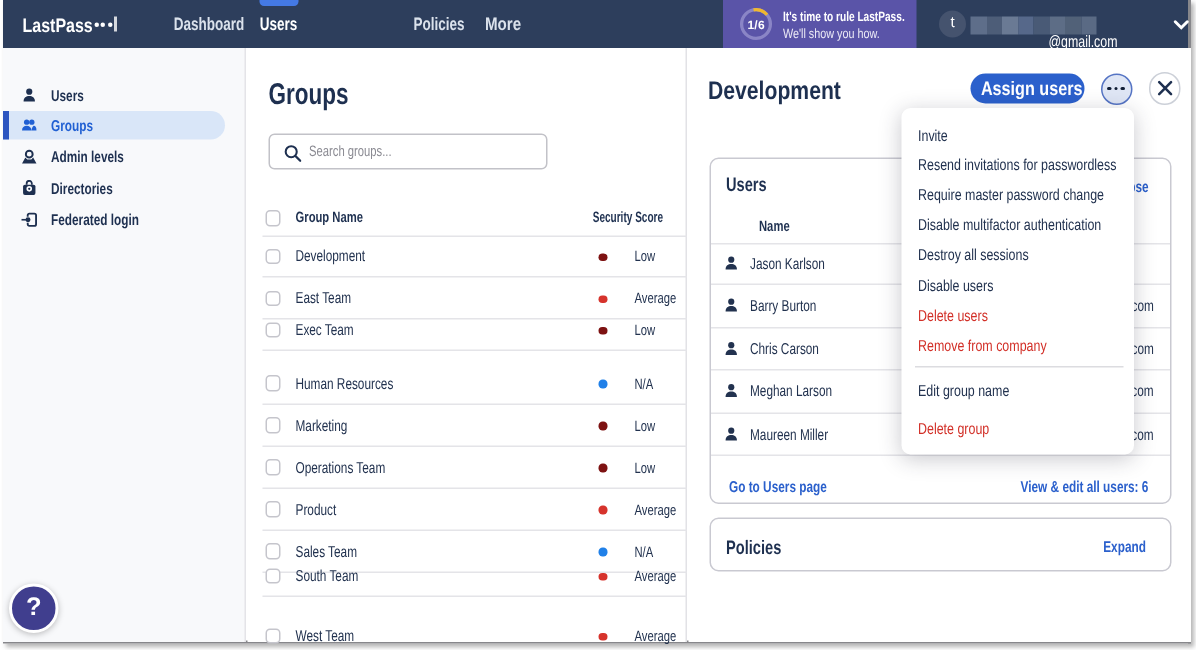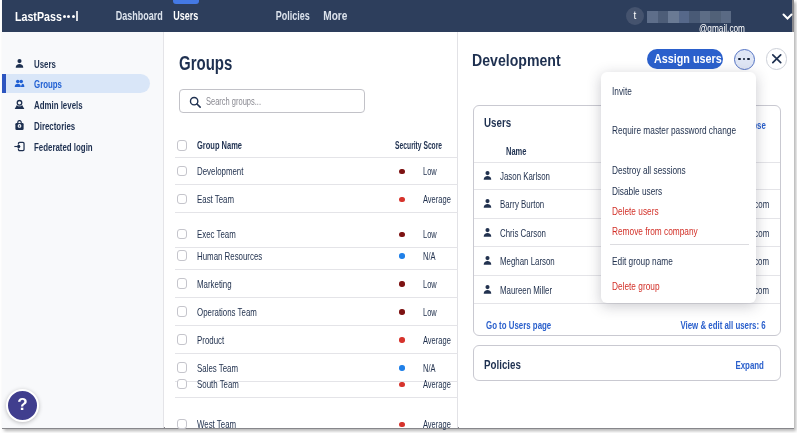--- a/index.html
+++ b/index.html
@@ -95,20 +95,29 @@
         <i class="ld"></i>
         <i class="ld"></i>
         <i class="ld"></i>
       </div>
     <div style="position:absolute;left:74px;top:11px;width:1.5px;height:10px;background:rgba(255,255,255,.8);"></div>
     <div class="navlink" style="left:105.6px;width:56px;"><span class="tc">Dashboard</span></div>
     <div class="navlink" style="left:166.5px;width:32px;color:#fff;"><span class="tc">Users</span></div>
     <div class="navlink" style="left:267.9px;width:42px;"><span class="tc">Policies</span></div>
     <div class="navlink" style="left:319px;width:28px;"><span class="tc" style="transform:scaleX(.84)">More</span></div>
     <div class="nav-active-bar"></div>
+    <div class="purple">
+      <svg width="26" height="26" style="position:absolute;left:9px;top:3px;">
+        <circle cx="13" cy="13" r="9.6" fill="none" stroke="#8a85c6" stroke-width="2.2"></circle>
+        <path d="M11.35 3.55 A9.6 9.6 0 0 1 20.35 6.83" fill="none" stroke="#f0b82e" stroke-width="2.2"></path>
+        <text x="13" y="16" fill="#fff" font-size="8" font-weight="bold" text-anchor="middle" textLength="11.5">1/6</text>
+      </svg>
+      <div class="ptxt1"><span class="t">It's time to rule LastPass.</span></div>
+      <div class="ptxt2"><span class="t" style="transform:scaleX(.8)">We'll show you how.</span></div>
+    </div>
     <div class="avatar">t</div>
     <div class="blur">
       <span style="background:#5e6e8a"></span>
         <span style="background:#4d5d78"></span>
       <span style="background:#6a7a94"></span>
         <span style="background:#56688a"></span>
       <span style="background:#495a76"></span>
         <span style="background:#5d6d86"></span>
       <span style="background:#516178"></span>
         <span style="background:#5a6a84"></span>
@@ -174,21 +183,21 @@
           <div class="gname"><span class="t">Development</span></div>
           <div class="dot" style="background:#7d1212"></div>
           <div class="score"><span class="t">Low</span></div>
         </div>
         <div class="grow" style="top:153.3px">
           <div class="cb" style="top:8.5px"></div>
           <div class="gname"><span class="t">East Team</span></div>
           <div class="dot" style="background:#d6332c"></div>
           <div class="score"><span class="t">Average</span></div>
         </div>
-        <div class="grow" style="top:188px">
+        <div class="grow" style="top:174px">
           <div class="cb" style="top:8.5px"></div>
           <div class="gname"><span class="t">Exec Team</span></div>
           <div class="dot" style="background:#7d1212"></div>
           <div class="score"><span class="t">Low</span></div>
         </div>
         <div class="grow" style="top:209.5px">
           <div class="cb" style="top:8.5px"></div>
           <div class="gname"><span class="t">Human Resources</span></div>
           <div class="dot" style="background:#2080e8"></div>
           <div class="score"><span class="t">N/A</span></div>
@@ -297,21 +306,23 @@
     </div>
 
     <div class="card" style="top:313px;height:36px;">
       <div class="ctitle" style="top:11px;"><span class="t">Policies</span></div>
       <div class="bluelink" style="right:16px;top:13px;"><span class="tr">Expand</span></div>
     </div>
   </div>
 
   <div class="menu" id="menu">
       <div class="mi" style="top:12.5px"><span class="t">Invite</span></div>
+      <div class="mi" style="top:32px"><span class="t">Resend invitations for passwordless</span></div>
       <div class="mi" style="top:52px"><span class="t">Require master password change</span></div>
+      <div class="mi" style="top:72px"><span class="t">Disable multifactor authentication</span></div>
       <div class="mi" style="top:92px"><span class="t">Destroy all sessions</span></div>
       <div class="mi" style="top:112.5px"><span class="t">Disable users</span></div>
       <div class="mi red" style="top:132.5px"><span class="t">Delete users</span></div>
       <div class="mi red" style="top:153px"><span class="t">Remove from company</span></div>
       <div class="mi" style="top:182.5px"><span class="t">Edit group name</span></div>
       <div class="mi red" style="top:207.5px"><span class="t">Delete group</span></div>
       <div class="msep" style="top:171.5px"></div>
     </div>
 </div>
 

